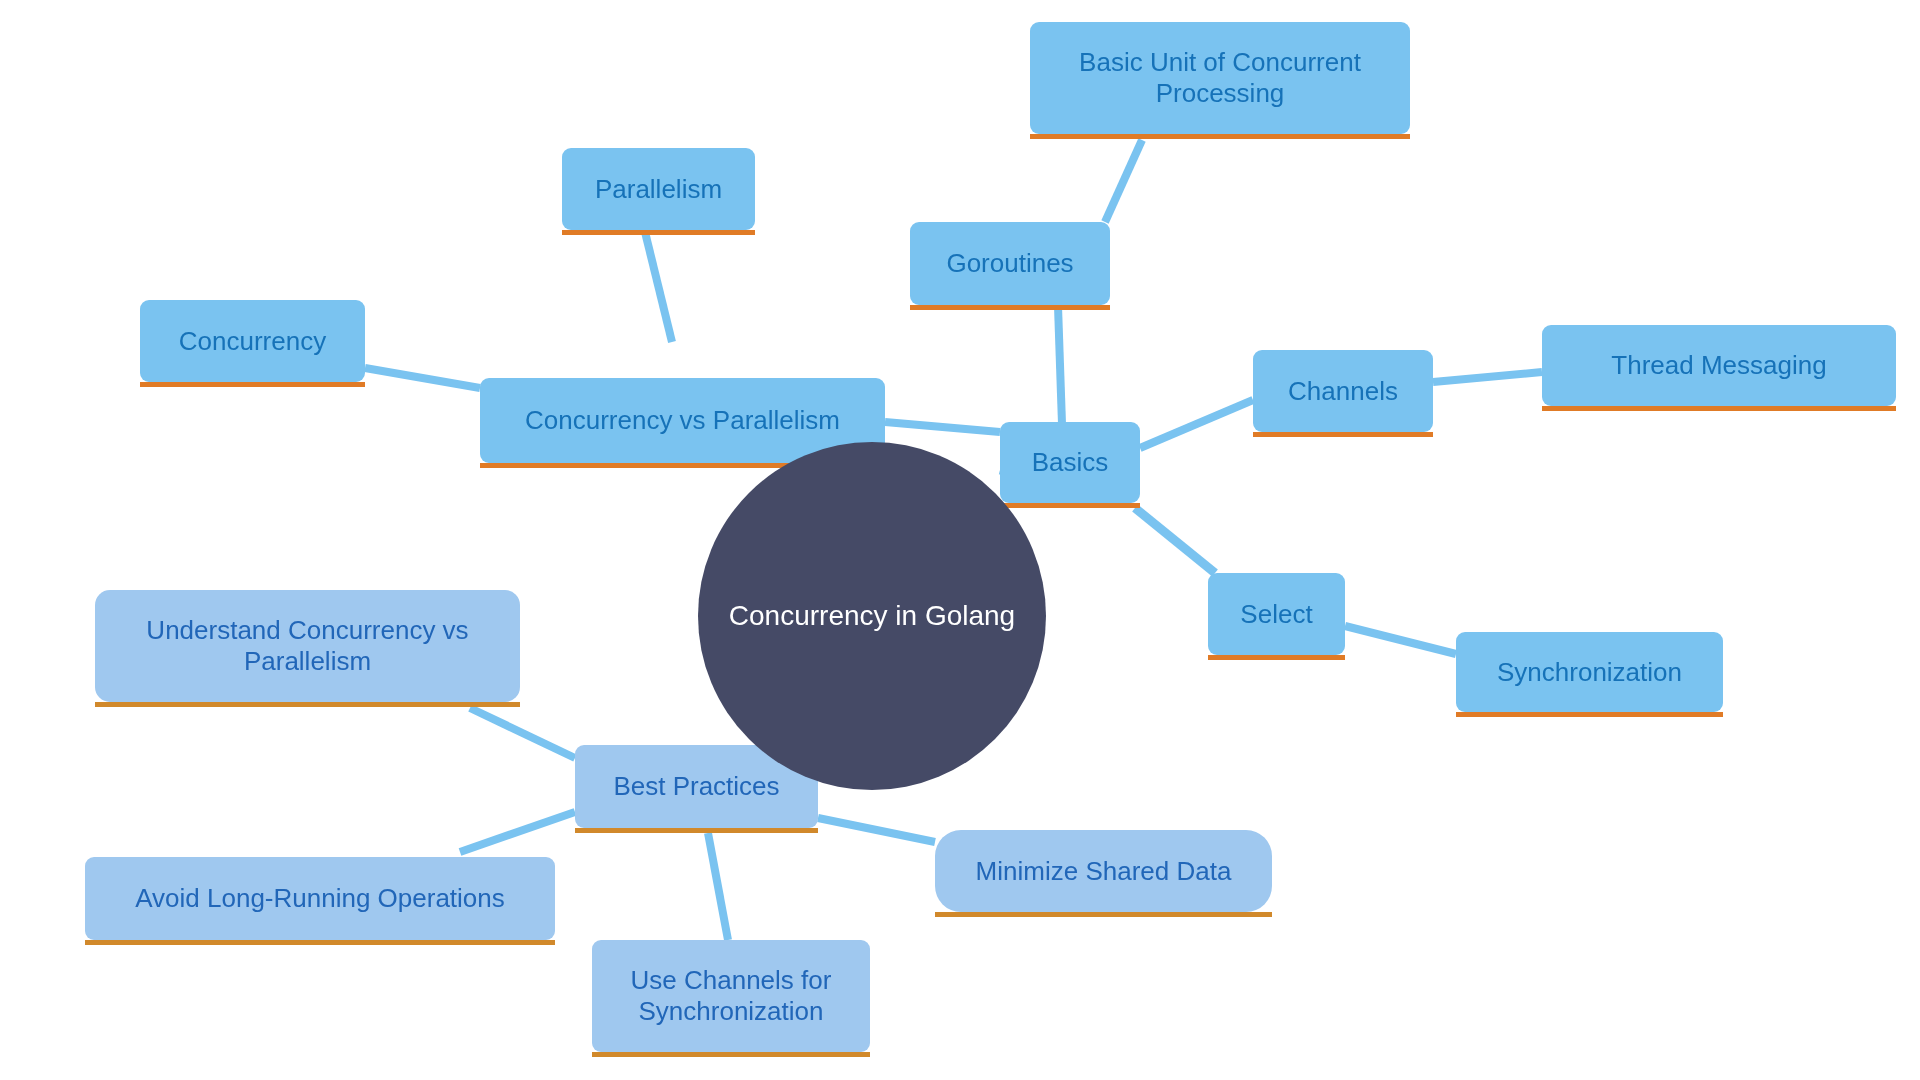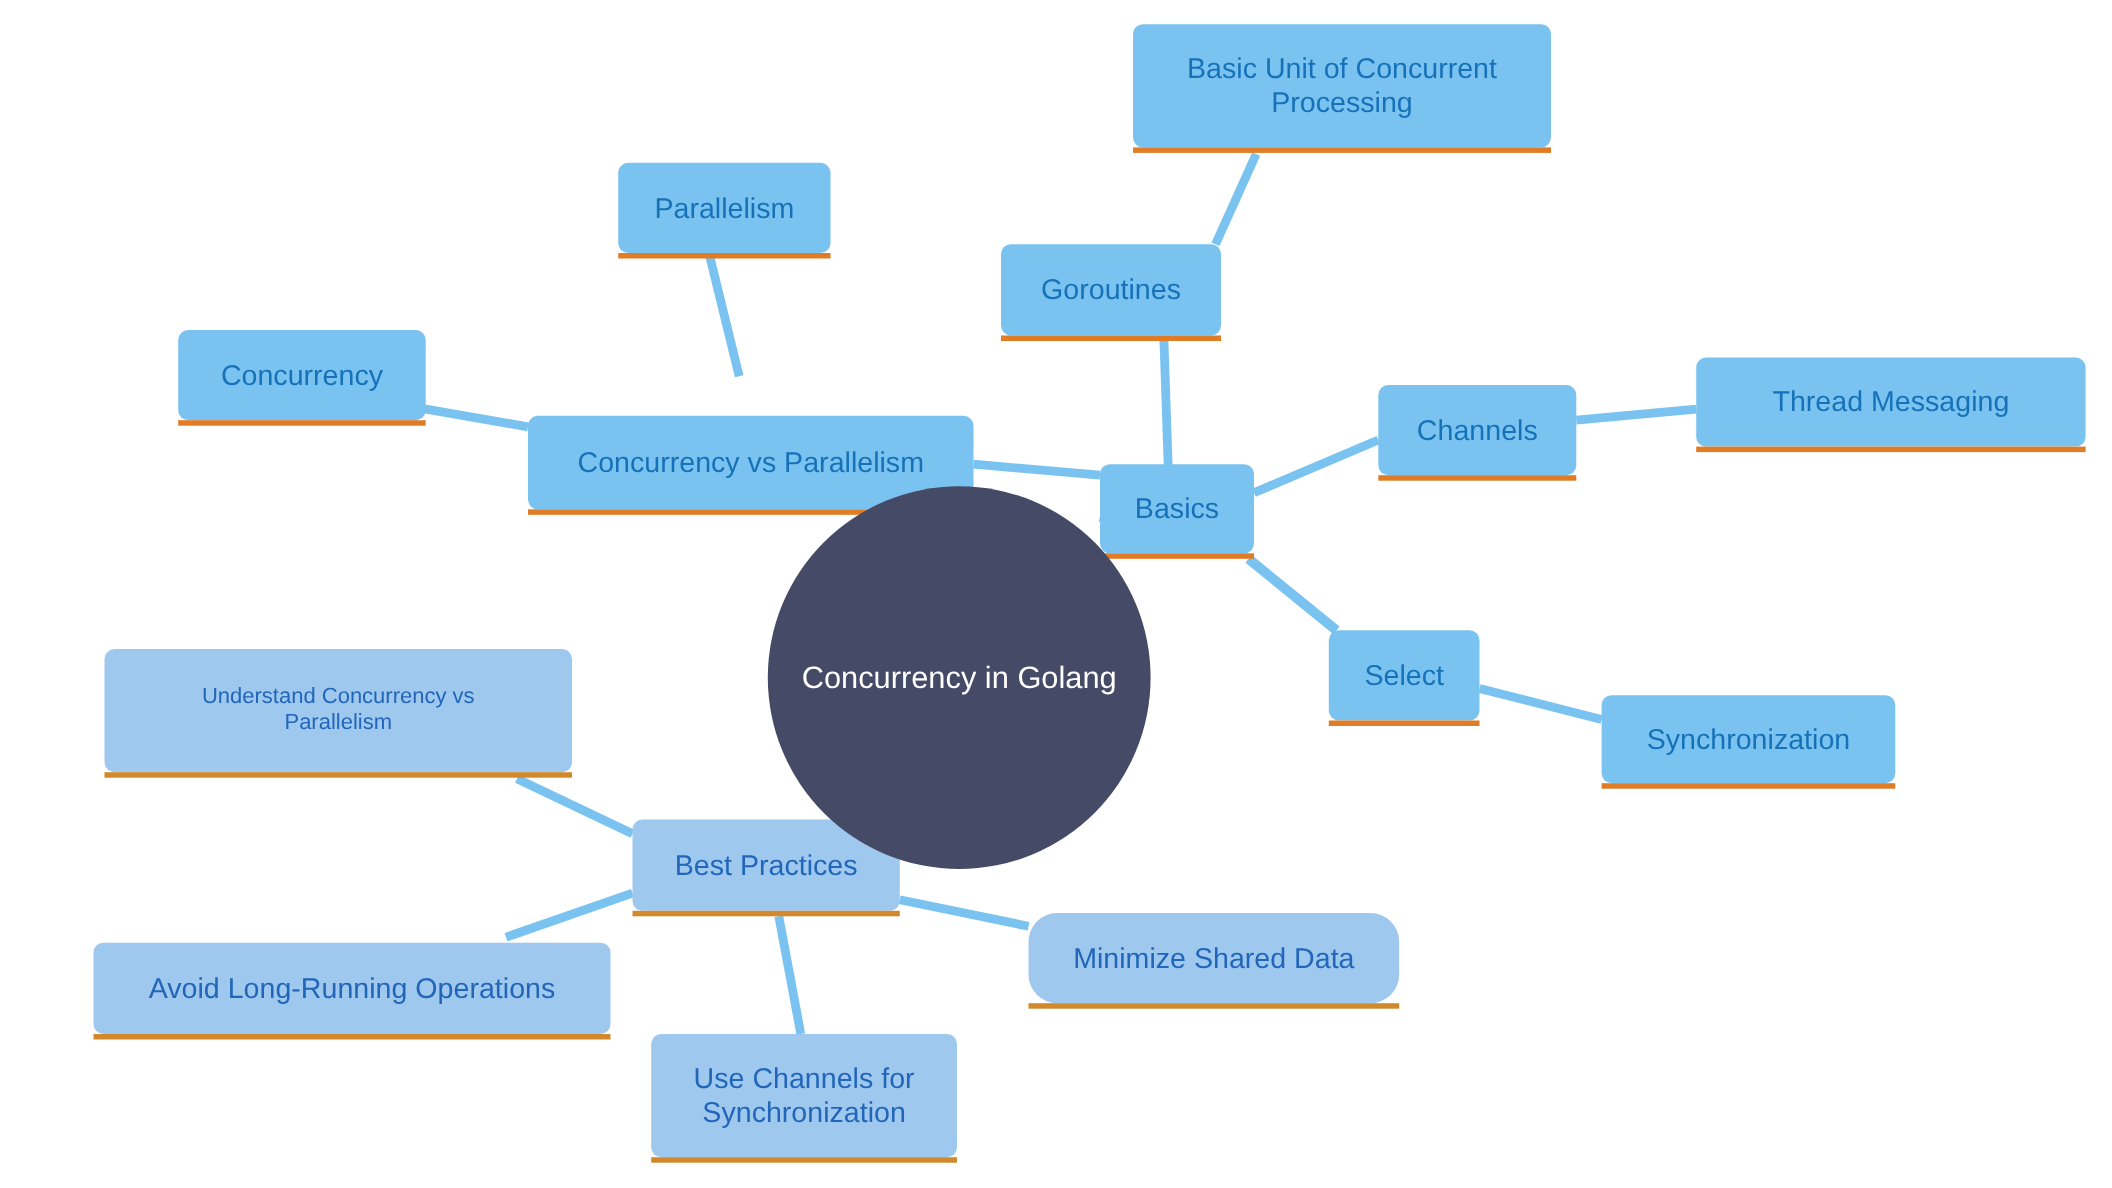--- a/index.html
+++ b/index.html
@@ -86,24 +86,24 @@
   <div id="nodes-layer">
       <div class="node branch-a" style="left: 1000px; top: 422px; width: 140px; height: 81px; font-size: 26px;"><span class="label">Basics</span></div>
       <div class="node branch-a" style="left: 910px; top: 222px; width: 200px; height: 83px; font-size: 26px;"><span class="label">Goroutines</span></div>
       <div class="node branch-a" style="left: 1030px; top: 22px; width: 380px; height: 112px; font-size: 26px;"><span class="label">Basic Unit of Concurrent
 Processing</span></div>
       <div class="node branch-a" style="left: 1253px; top: 350px; width: 180px; height: 82px; font-size: 26px;"><span class="label">Channels</span></div>
       <div class="node branch-a" style="left: 1542px; top: 325px; width: 354px; height: 81px; font-size: 26px;"><span class="label">Thread Messaging</span></div>
       <div class="node branch-a" style="left: 1208px; top: 573px; width: 137px; height: 82px; font-size: 26px;"><span class="label">Select</span></div>
       <div class="node branch-a" style="left: 1456px; top: 632px; width: 267px; height: 80px; font-size: 26px;"><span class="label">Synchronization</span></div>
       <div class="node branch-a" style="left: 480px; top: 342px; width: 405px; height: 85px; font-size: 26px; margin-top: 36px;"><span class="label">Concurrency vs Parallelism</span></div>
-      <div class="node branch-a" style="left: 140px; top: 300px; width: 225px; height: 82px; font-size: 26px; margin-left: 22px;"><span class="label">Concurrency</span></div>
+      <div class="node branch-a" style="left: 140px; top: 300px; width: 225px; height: 82px; font-size: 26px;"><span class="label">Concurrency</span></div>
       <div class="node branch-a" style="left: 562px; top: 148px; width: 193px; height: 82px; font-size: 26px;"><span class="label">Parallelism</span></div>
       <div class="node branch-b" style="left: 575px; top: 745px; width: 243px; height: 83px; font-size: 26px;"><span class="label">Best Practices</span></div>
-      <div class="node branch-b" style="left: 95px; top: 590px; width: 425px; height: 112px; font-size: 20px;"><span class="label">Understand Concurrency vs
+      <div class="node branch-b" style="left: 95px; top: 590px; width: 425px; height: 112px; font-size: 26px; border-radius: 15px;"><span class="label">Understand Concurrency vs
 Parallelism</span></div>
       <div class="node branch-b" style="left: 85px; top: 857px; width: 470px; height: 83px; font-size: 26px;"><span class="label">Avoid Long-Running Operations</span></div>
       <div class="node branch-b" style="left: 592px; top: 940px; width: 278px; height: 112px; font-size: 26px;"><span class="label">Use Channels for
 Synchronization</span></div>
       <div class="node branch-b" style="left: 935px; top: 830px; width: 337px; height: 82px; font-size: 26px; border-radius: 26px;"><span class="label">Minimize Shared Data</span></div>
     </div>
   <div class="center-node" id="center-node" style="left: 698px; top: 442px; width: 348px; height: 348px; font-size: 28px; background: rgb(69, 74, 102); color: rgb(255, 255, 255);">
     <span>Concurrency in Golang</span>
   </div>
 </div>

